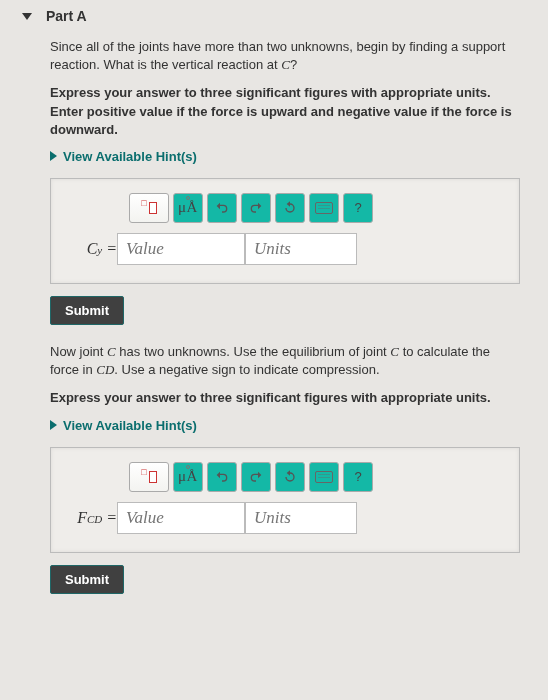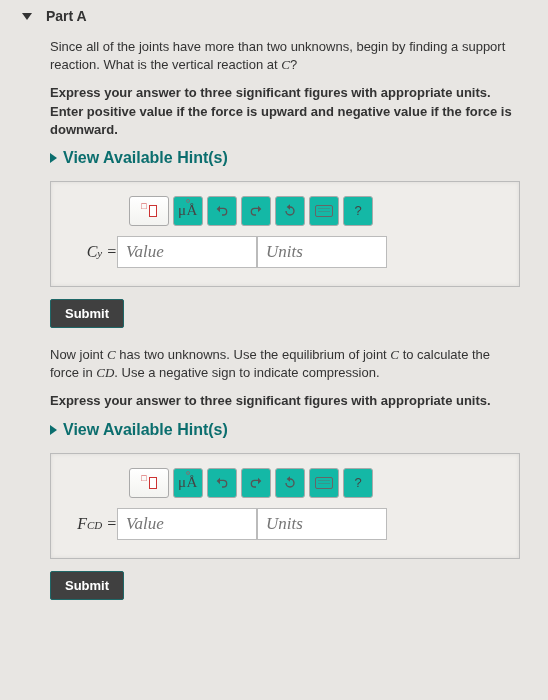--- a/index.html
+++ b/index.html
@@ -27,21 +27,21 @@
       border-right: 5px solid transparent;
       border-top: 7px solid #333;
     }
     .part-title { font-weight: bold; font-size: 14px; }
     .content { padding-left: 28px; padding-right: 6px; }
     .prompt { line-height: 1.4; margin-bottom: 10px; }
     .prompt b { font-weight: bold; }
     .hints {
       color: #0b6e6e;
       font-weight: bold;
-      font-size: 16px;
+      font-size: 13px;
       margin: 10px 0 14px 0;
       display: flex;
       align-items: center;
       gap: 6px;
     }
     .hints .tri {
       width: 0; height: 0;
       border-top: 5px solid transparent;
       border-bottom: 5px solid transparent;
       border-left: 7px solid #0b6e6e;
@@ -85,22 +85,22 @@
     .input-row { display: flex; align-items: center; }
     .var-label { font-family: 'Times New Roman', serif; font-style: italic; font-size: 16px; width: 56px; text-align: right; }
     .sub { font-size: 11px; font-style: italic; }
     .val-input, .unit-input {
       border: 1px solid #bbb; background: #fff;
       height: 32px; padding: 0 8px;
       font-family: 'Times New Roman', serif;
       font-style: italic; font-size: 17px;
       color: #888;
     }
-    .val-input { width: 140px; }
-    .unit-input { width: 130px; }
+    .val-input { width: 128px; }
+    .unit-input { width: 112px; }
     .submit-btn {
       margin-top: 12px;
       background: #404040;
       color: #fff;
       border: 1px solid #1f6767;
       padding: 6px 14px;
       font-size: 13px;
       font-weight: bold;
       border-radius: 2px;
       margin-left: 0;

